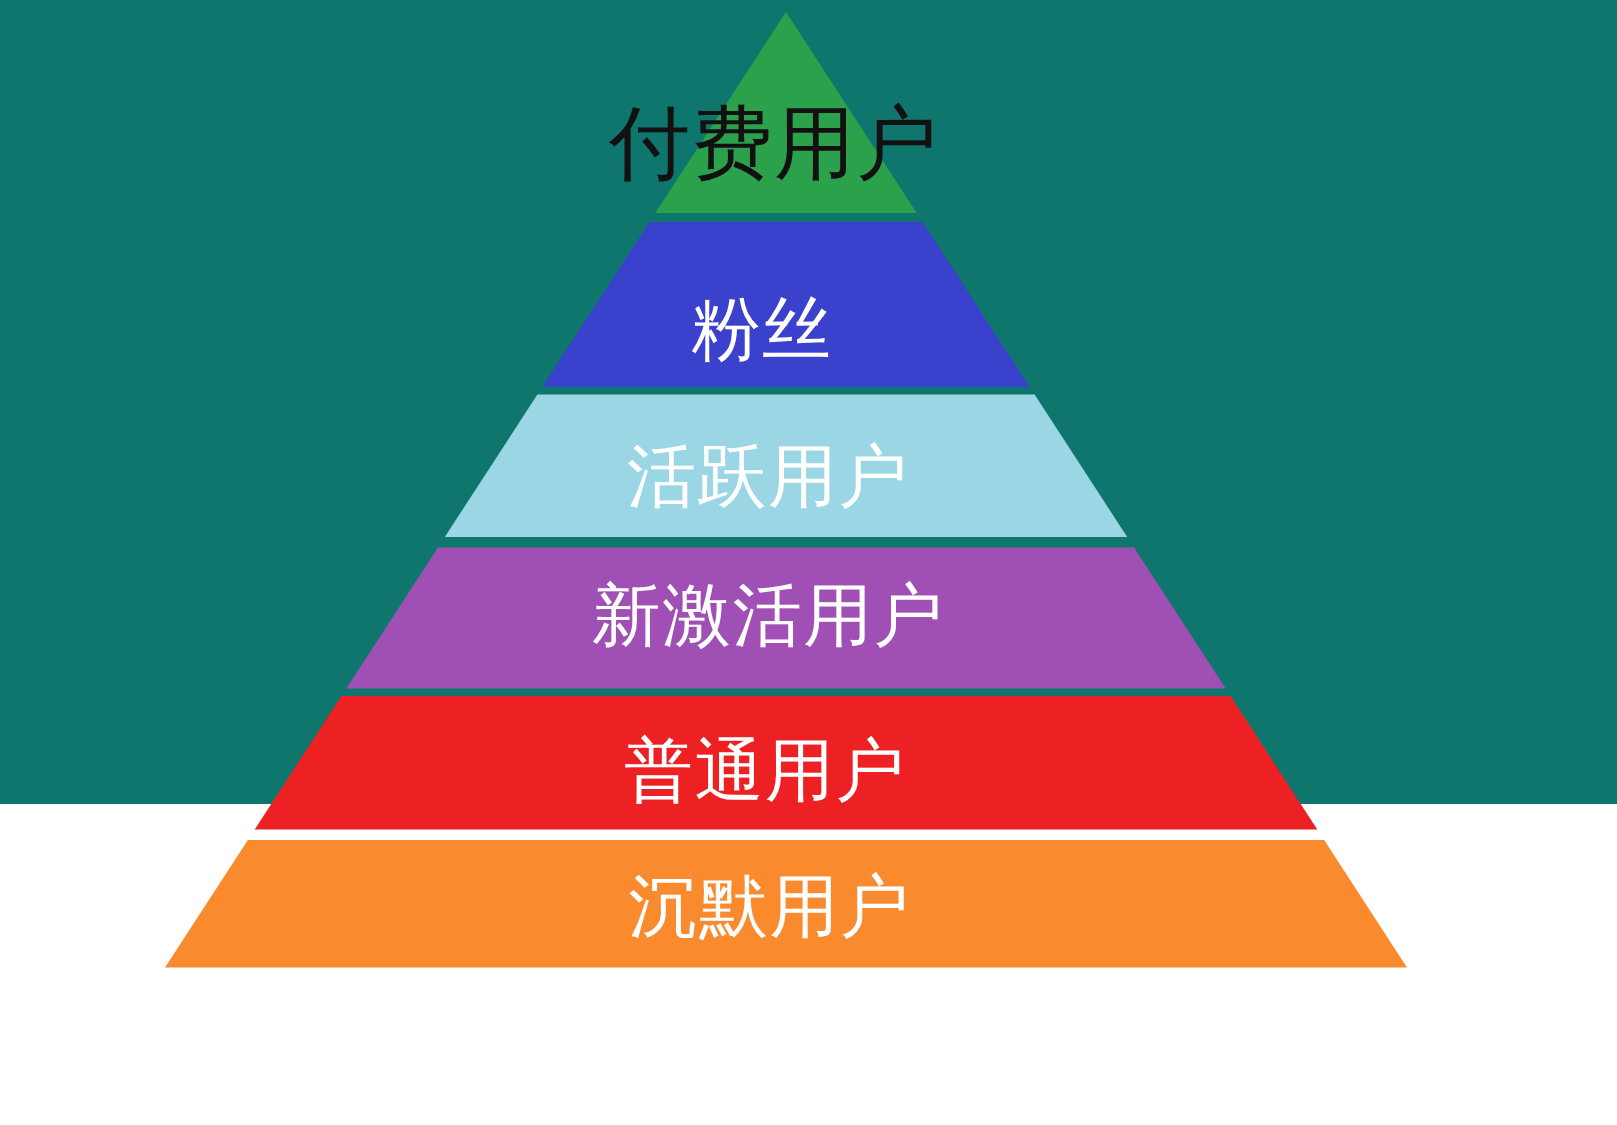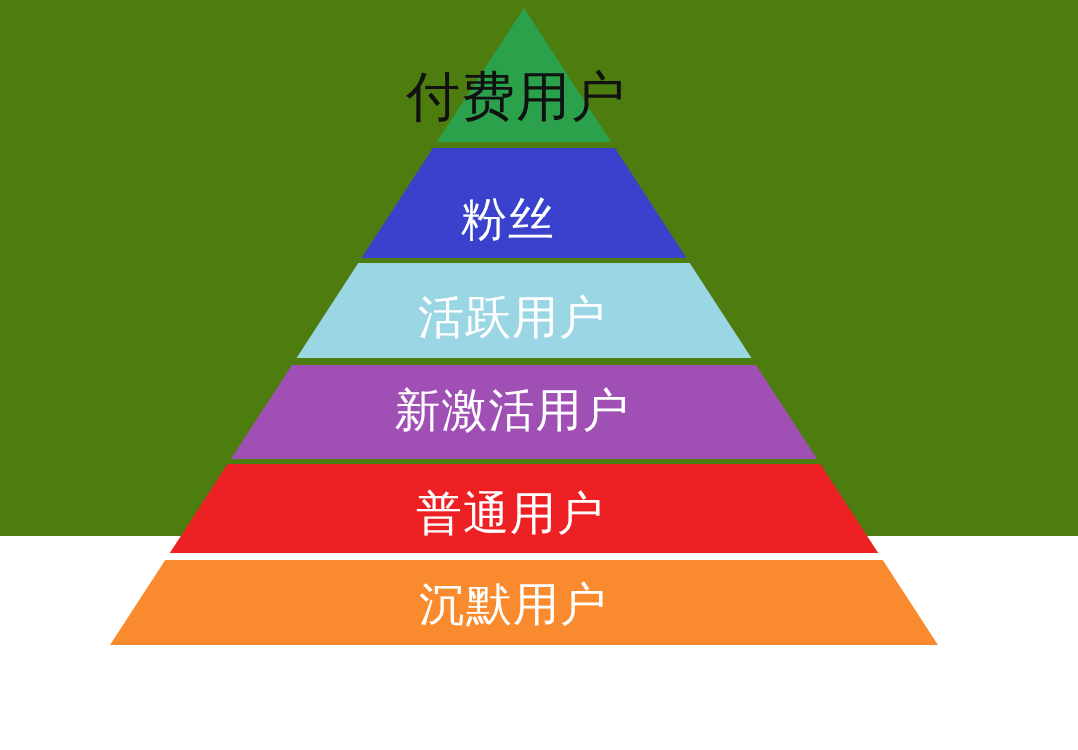--- a/index.html
+++ b/index.html
@@ -10,21 +10,21 @@
   body {
     width: 1078px;
     height: 750px;
     overflow: hidden;
     font-family: "Liberation Sans", "DejaVu Sans", sans-serif;
   }
   #pyramid-diagram {
     position: relative;
     width: 1078px;
     height: 536px;
-    background: #4d7c0f;
+    background: #0f766e;
   }
   #pyramid-svg {
     position: absolute;
     left: 0;
     top: 0;
     width: 1078px;
     height: 750px;
     display: block;
   }
   .tier-label {

